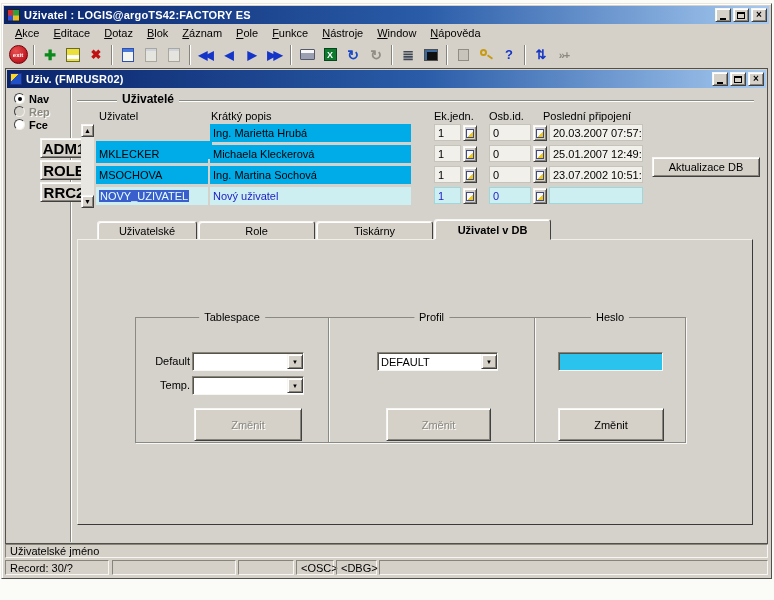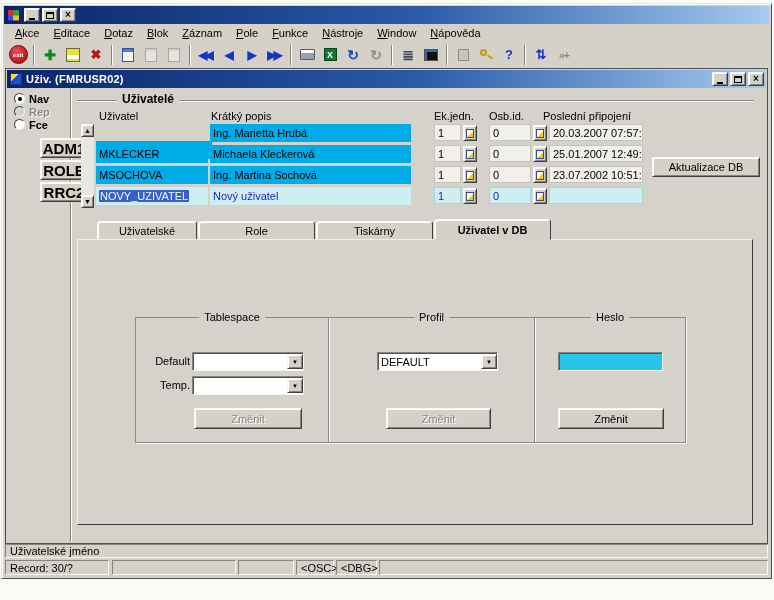--- a/index.html
+++ b/index.html
@@ -129,39 +129,40 @@
   .group { position:relative; height:100%; border:1px solid #8a8a84; box-shadow:1px 1px 0 rgba(255,255,255,.85); }
   .group + .group { border-left:none; }
   .group-title { position:absolute; top:-7px; left:50%; transform:translateX(-50%); background:#d5d2cb;
                  padding:0 5px; white-space:nowrap; z-index:2; }
   .g-label { position:absolute; text-align:right; }
   .combo { position:absolute; height:19px; background:#fff; border:1px solid; border-color:#87847c #f7f6f2 #f7f6f2 #87847c;
            box-shadow: inset 1px 1px 0 #56534a; display:flex; align-items:center; padding-left:3px; }
   .combo .cval { flex:1; white-space:nowrap; overflow:hidden; }
   .combo-btn { width:16px; height:15px; margin:0; flex:none; display:flex; align-items:center; justify-content:center;
                font-size:6px; color:#000; }
-  .chg-btn { position:absolute; height:21px; display:flex; align-items:center; justify-content:center; }
+  .chg-btn { position:absolute; height:33px; display:flex; align-items:center; justify-content:center; }
   .pwd-field { position:absolute; height:19px; background:#29c3ee; border:1px solid; 
                border-color:#87847c #f7f6f2 #f7f6f2 #87847c; box-shadow: inset 1px 1px 0 #56534a; }
 
   
   .statusbar { position:absolute; left:2px; right:2px; bottom:2px; height:32px; background:#d5d1c9; }
   .msg-line { position:absolute; left:1px; right:1px; top:0; height:14px; display:flex; align-items:center;
               padding-left:4px; border:1px solid; border-color:#87847c #f7f6f2 #f7f6f2 #87847c; }
   .panel { position:absolute; top:16px; height:15px; display:flex; align-items:center; padding-left:4px;
            border:1px solid; border-color:#87847c #f7f6f2 #f7f6f2 #87847c; white-space:nowrap; }
 </style>
 </head>
 <body>
 
 <div id="screen">
   <div class="window">
 
     <div class="titlebar">
       <span class="title-icon"></span>
+      <span class="title-text">Uživatel : LOGIS@argoTS42:FACTORY ES</span>
       <span class="win-controls">
         <span class="win-btn raised">
             <span class="glyph-min"></span>
           </span>
         <span class="win-btn raised">
             <span class="glyph-max"></span>
           </span>
         <span class="win-btn raised">×</span>
       </span>
     </div>

